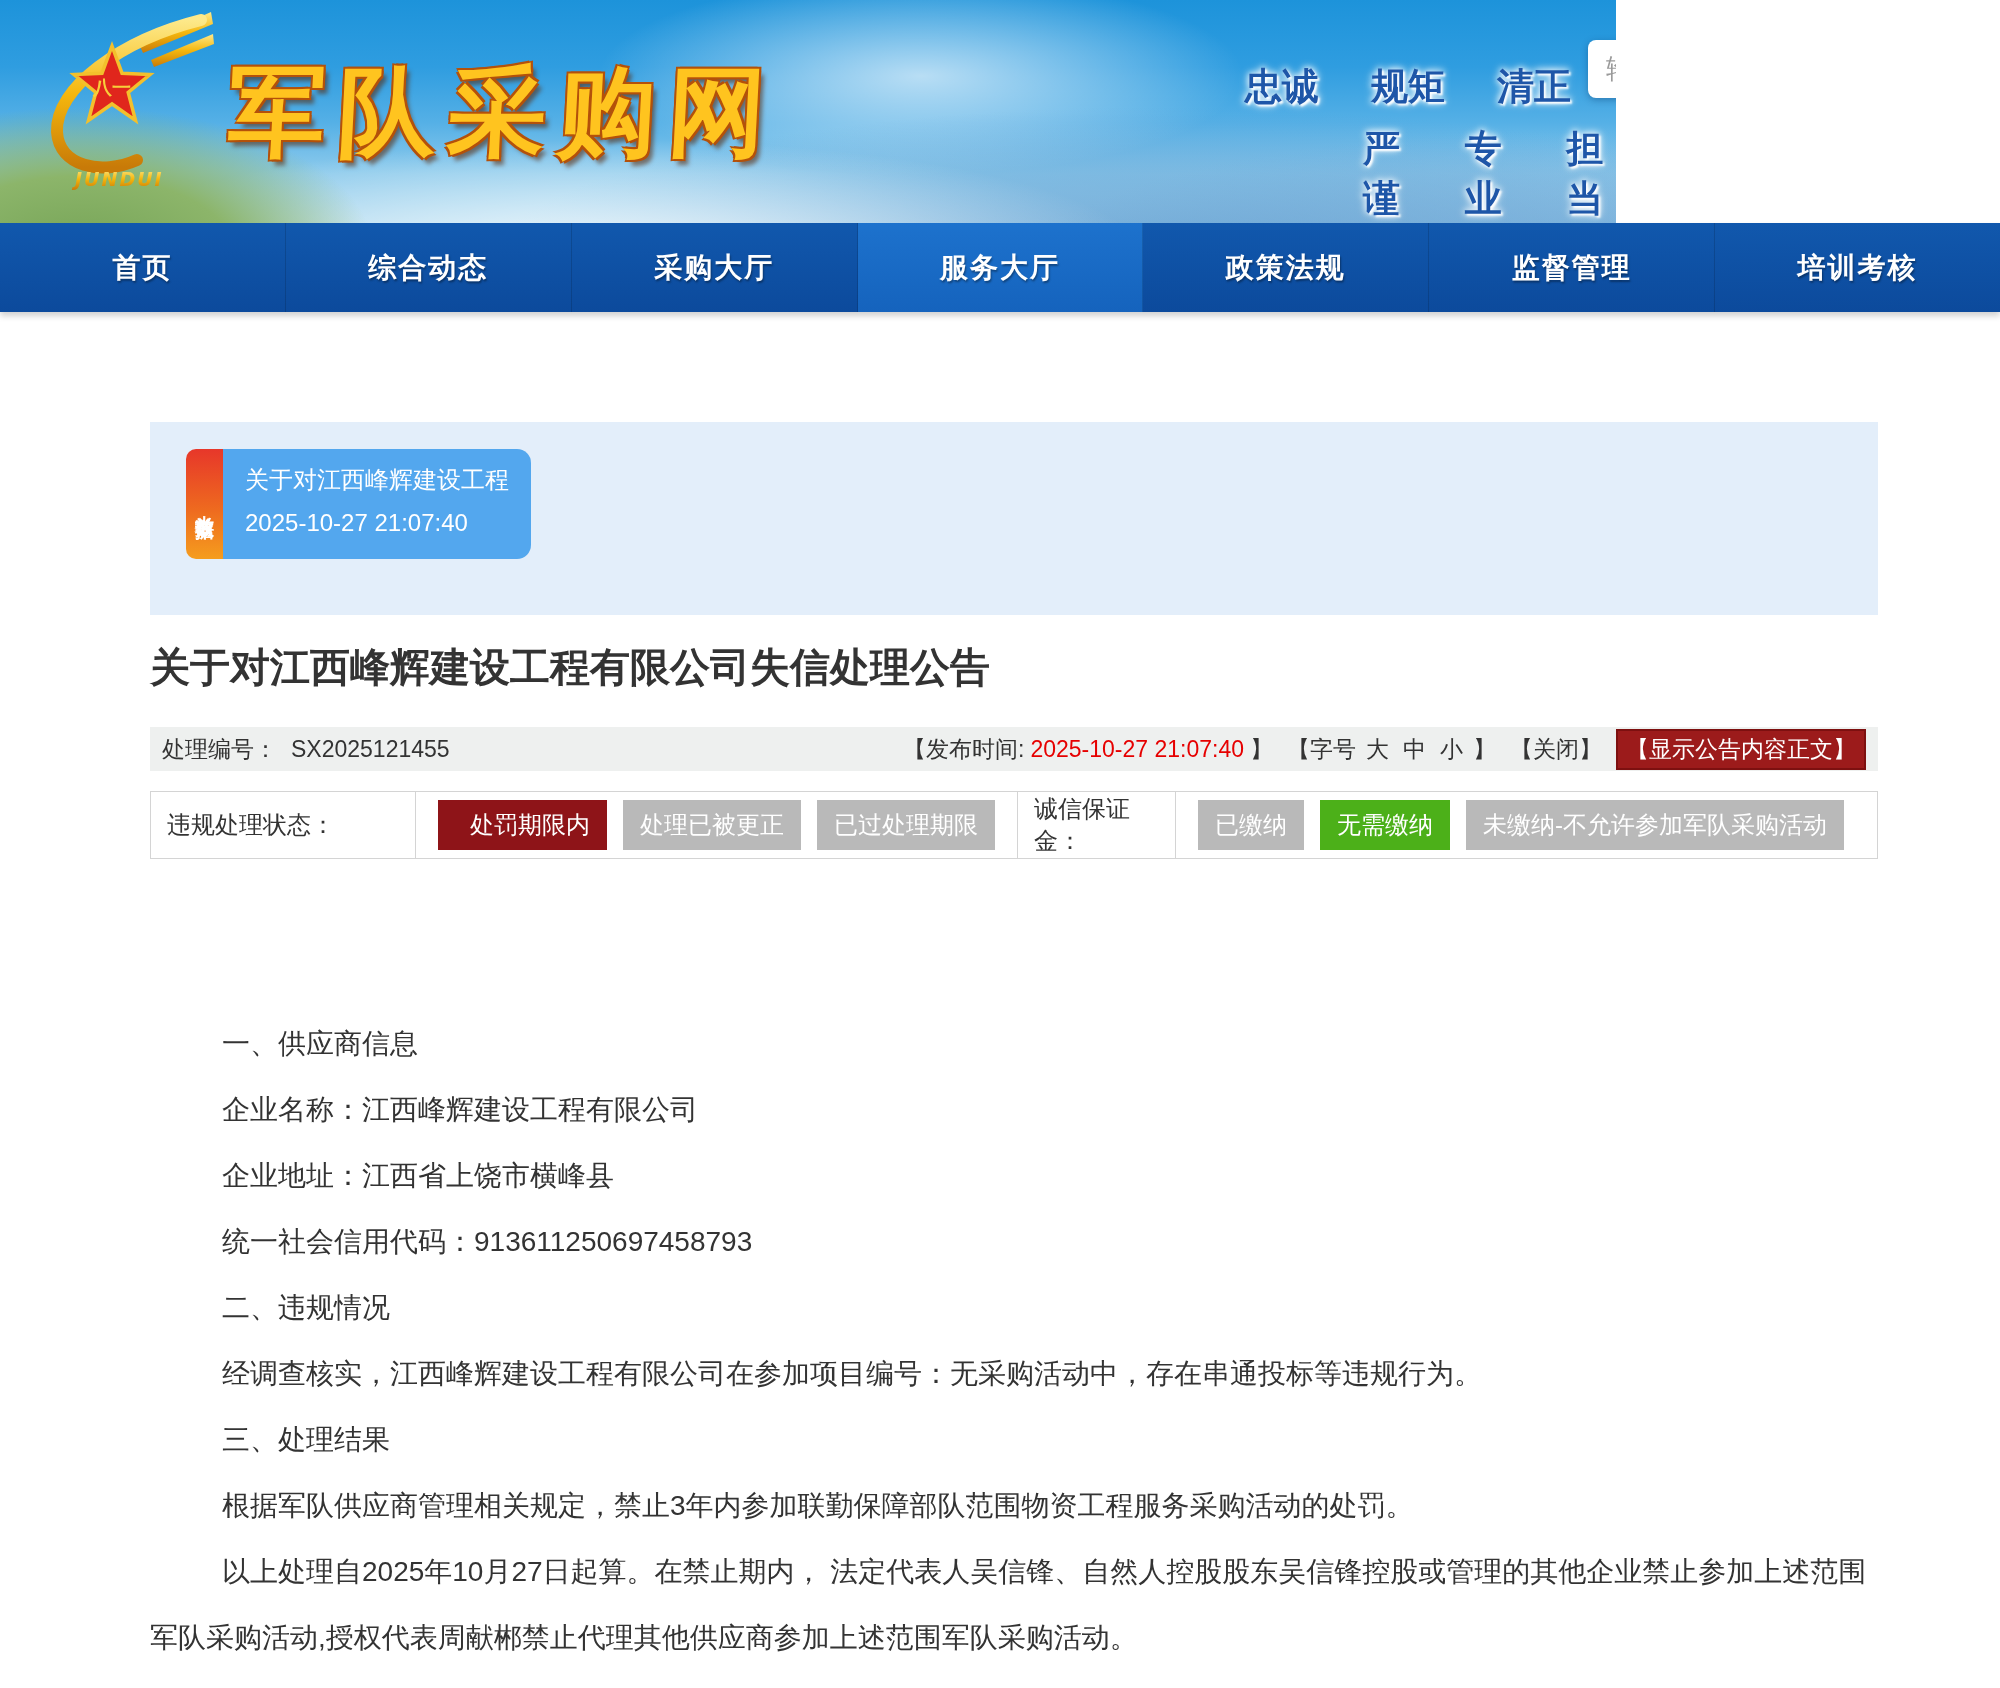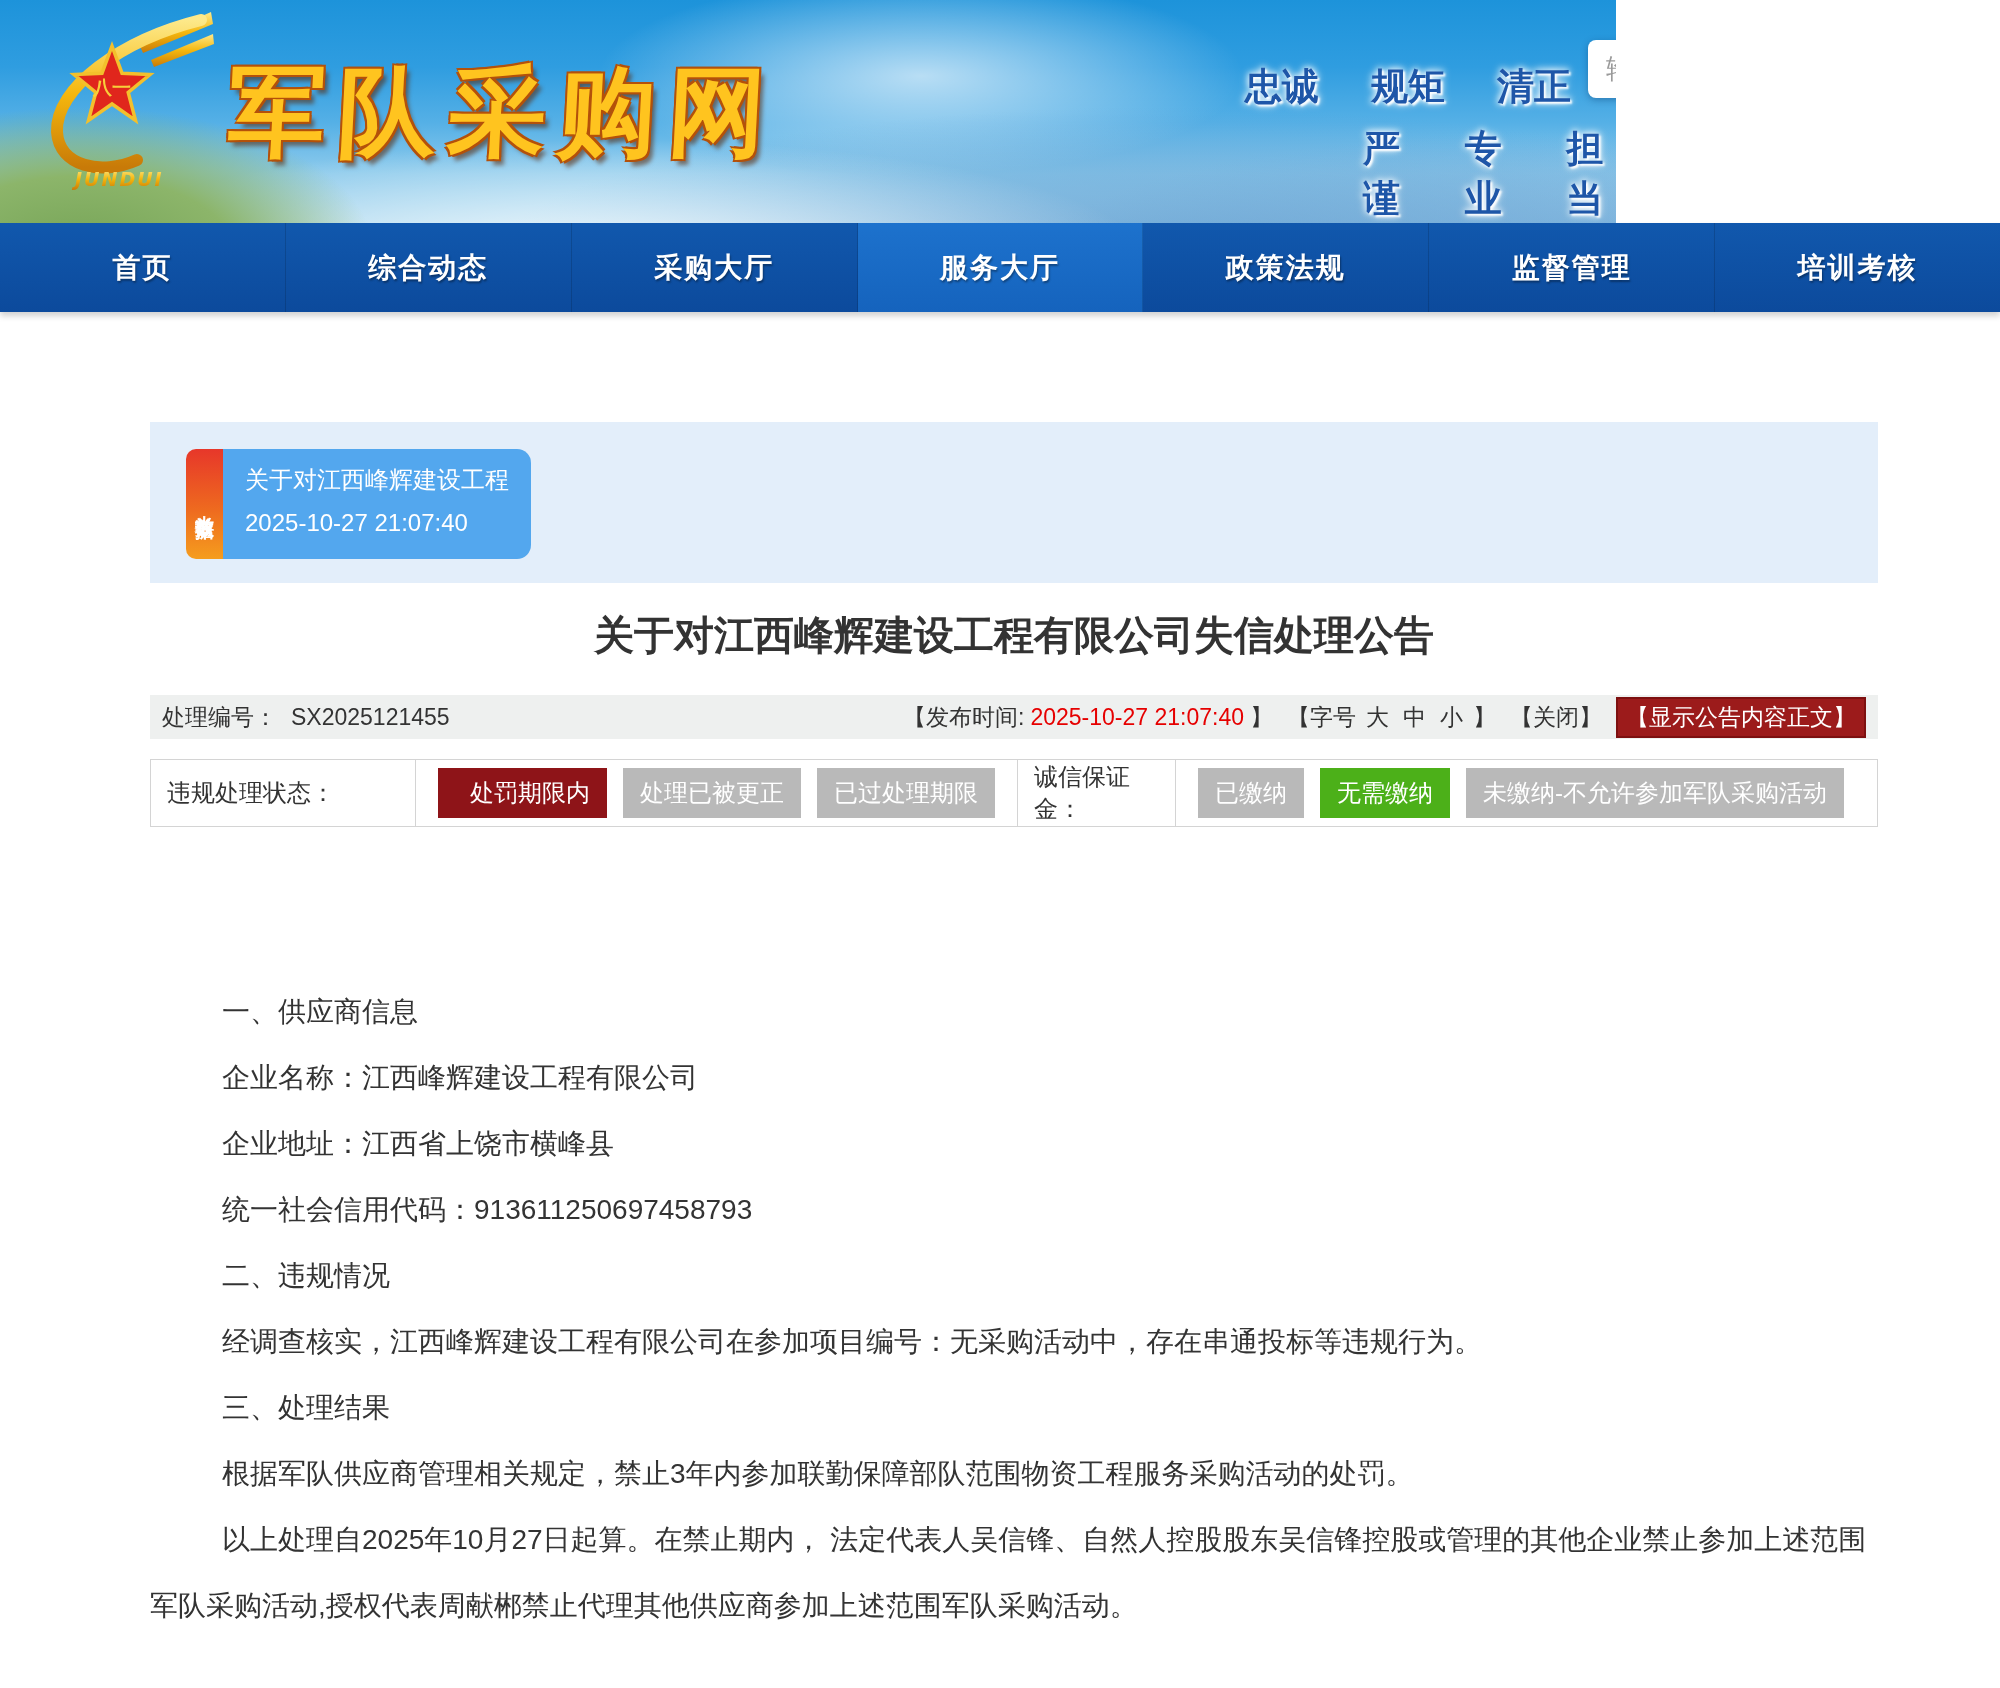--- a/index.html
+++ b/index.html
@@ -36,32 +36,32 @@
   
   .main-nav{display:flex;width:2000px;height:89px;background:#0d4fa4;box-shadow:0 4px 6px rgba(0,0,0,.18);}
   .nav-item{flex:1;display:flex;align-items:center;justify-content:center;cursor:pointer;
     color:#fff;font-size:28px;font-weight:bold;letter-spacing:2px;
     background:linear-gradient(180deg,#1158ad 0%,#0c4a9c 100%);
     border-right:1px solid rgba(0,0,0,.14);text-shadow:1px 2px 2px rgba(0,0,0,.35);}
   .nav-item:last-child{border-right:none;}
   .nav-item.active{background:linear-gradient(180deg,#1d72cd 0%,#1563bd 100%);}
   
   .content{margin-left:150px;width:1728px;}
-  .band{margin-top:110px;height:161px;background:#e3eefa;position:relative;}
+  .band{margin-top:110px;height:193px;background:#e3eefa;position:relative;}
   .crumb{position:absolute;left:36px;top:27px;display:flex;}
   .crumb-tab{width:37px;height:110px;border-radius:10px 0 0 10px;
     background:linear-gradient(180deg,#e7372a 0%,#ee6a1f 55%,#f59d1e 100%);
     color:#fff;font-size:19px;font-weight:bold;letter-spacing:2px;
     writing-mode:vertical-rl;text-orientation:upright;
     display:flex;align-items:center;justify-content:center;}
   .crumb-main{width:308px;height:110px;background:#53a7ee;border-radius:0 14px 14px 0;color:#fff;
     box-sizing:border-box;padding:15px 0 0 22px;}
   .crumb-title{font-size:24px;}
   .crumb-date{font-size:24px;margin-top:13px;}
-  .article-title{margin-top:26px;height:52px;line-height:52px;text-align:center;
+  .article-title{margin-top:26px;height:52px;line-height:52px;text-align:left;
     font-size:40px;font-weight:bold;color:#333;}
   
   .meta-bar{margin-top:34px;height:44px;background:#eef0ef;display:flex;align-items:center;
     justify-content:space-between;box-sizing:border-box;padding:0 12px;font-size:23px;color:#333;}
   .meta-left{display:flex;align-items:center;gap:14px;}
   .meta-right{display:flex;align-items:center;gap:14px;}
   .meta-group{display:flex;align-items:center;gap:6px;}
   .meta-red{color:#e60000;}
   .fs-option{cursor:pointer;margin:0 4px;}
   .meta-close{cursor:pointer;}

